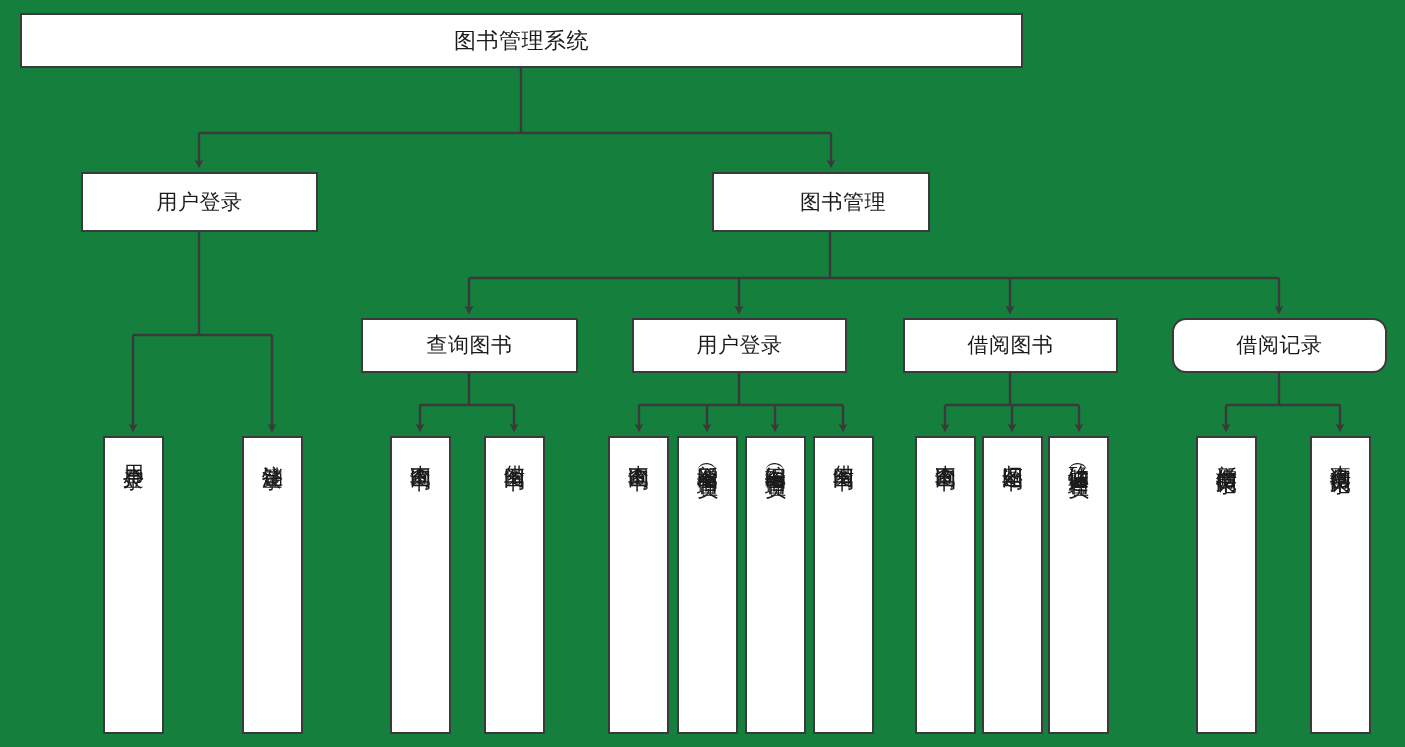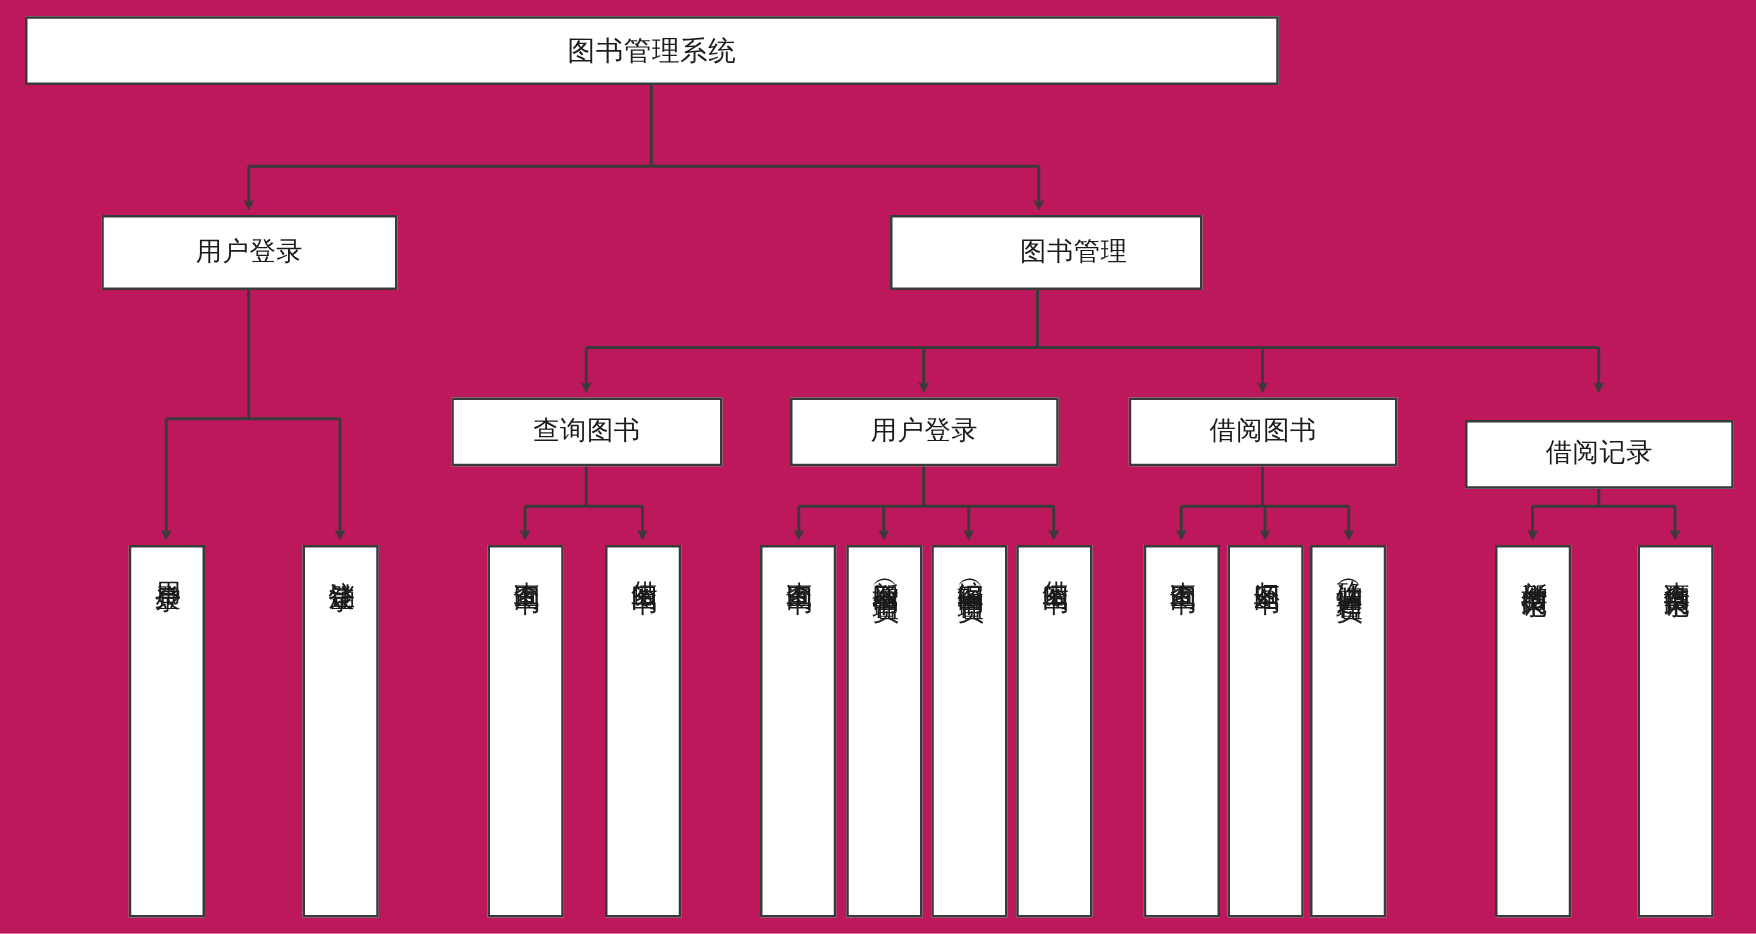--- a/index.html
+++ b/index.html
@@ -7,21 +7,21 @@
     padding: 0;
     background: #ffffff;
   }
   body {
     font-family: "Liberation Sans", "DejaVu Sans", sans-serif;
   }
   #diagram-root {
     position: relative;
     width: 1405px;
     height: 747px;
-    background: #be185d;
+    background: #15803d;
     overflow: hidden;
   }
   #connector-layer {
     position: absolute;
     left: 0;
     top: 0;
     width: 1405px;
     height: 747px;
     pointer-events: none;
   }
@@ -129,34 +129,34 @@
     </g>
   </svg>
 
   <div class="node horiz root" style="left:20px; top:13px; width:1003px; height:55px;">
     <span class="node-label">图书管理系统</span>
   </div>
 
   <div class="node horiz" style="left:81px; top:172px; width:237px; height:60px;">
     <span class="node-label">用户登录</span>
   </div>
-  <div class="node horiz" style="left:712px; top:172px; width:250px; height:60px;padding-left:44px;">
+  <div class="node horiz" style="left:712px; top:172px; width:218px; height:60px;padding-left:44px;">
     <span class="node-label">图书管理</span>
   </div>
 
   <div class="node horiz" style="left:361px; top:318px; width:217px; height:55px;">
     <span class="node-label">查询图书</span>
   </div>
   <div class="node horiz" style="left:632px; top:318px; width:215px; height:55px;">
     <span class="node-label">用户登录</span>
   </div>
   <div class="node horiz" style="left:903px; top:318px; width:215px; height:55px;">
     <span class="node-label">借阅图书</span>
   </div>
-  <div class="node horiz" style="left:1172px; top:336px; width:215px; height:55px;">
+  <div class="node horiz" style="left:1172px; top:318px; width:215px; height:55px;border-radius:14px;">
     <span class="node-label">借阅记录</span>
   </div>
 
   <div class="node vert" style="left:103px; top:436px; width:61px; height:298px;">
     <span class="node-label">用户登录</span>
   </div>
   <div class="node vert" style="left:242px; top:436px; width:61px; height:298px;">
     <span class="node-label">注销登录</span>
   </div>
 

